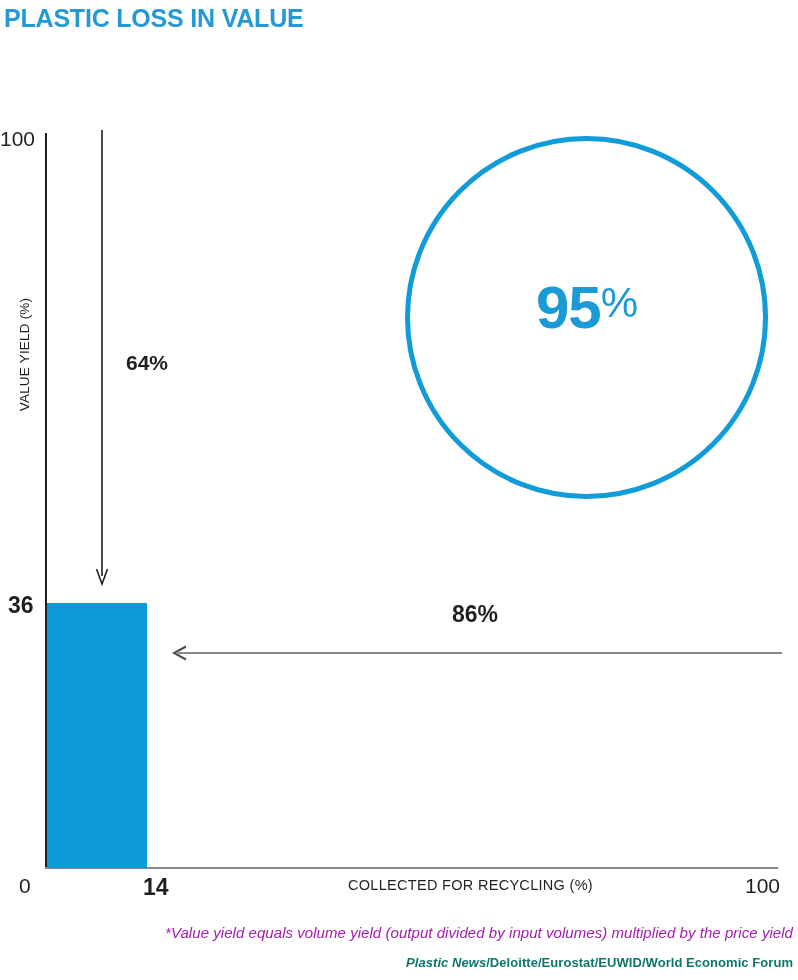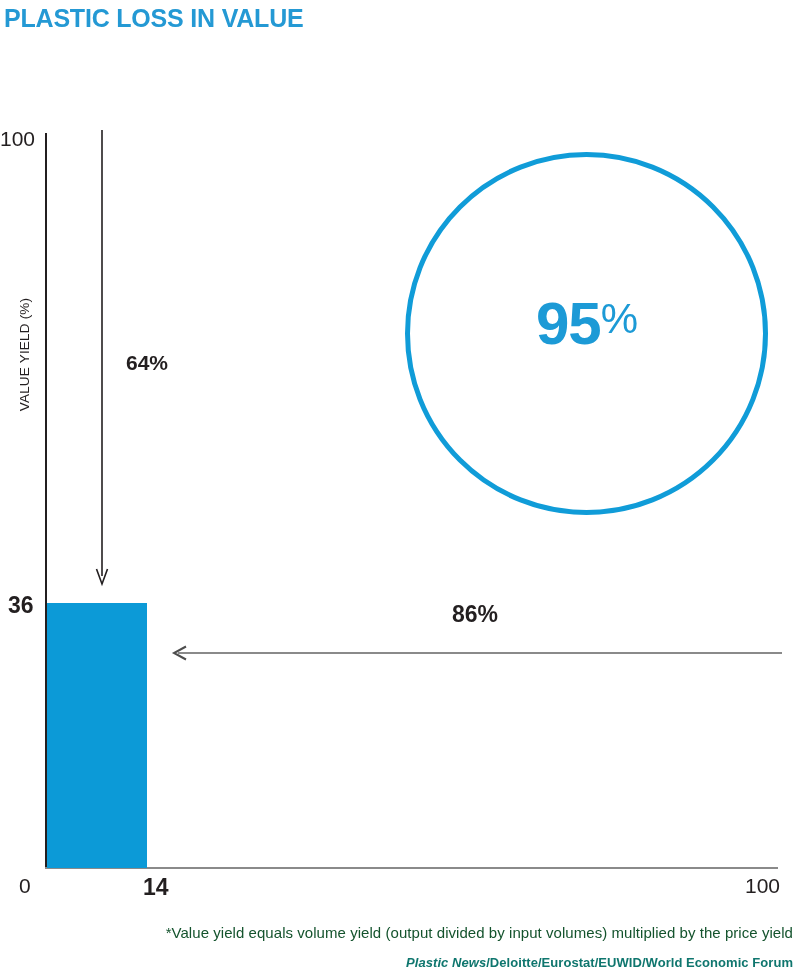--- a/index.html
+++ b/index.html
@@ -146,21 +146,21 @@
     position:absolute;
     left:452px; top:601px;
     font-size:23px;
     font-weight:bold;
     color:#231f20;
   }
 
   
   .callout {
     position:absolute;
-    left:405px; top:152px;
+    left:405px; top:136px;
     width:363px; height:363px;
     border:5px solid #109cd8;
     border-radius:50%;
     display:flex;
     flex-direction:column;
     align-items:center;
     justify-content:center;
     background:transparent;
   }
   .callout-big {
@@ -188,22 +188,23 @@
     letter-spacing:-0.1px;
   }
 
   
   .footnote {
     position:absolute;
     left:0px; top:924px;
     width:793px;
     text-align:right;
     font-size:15px;
-    color:#14532d;
+    color:#a21caf;
     letter-spacing:0.05px;
+    font-style:italic;
   }
   .source {
     position:absolute;
     left:0px; top:955px;
     width:793px;
     text-align:right;
     font-size:13px;
     color:#0f766e;
     letter-spacing:0.05px;
     font-weight:bold;
@@ -238,17 +239,18 @@
     <div class="callout-big"><span>95</span><span class="pct">%</span></div>
   </div>
 
   <div class="lbl-y-100">100</div>
   <div class="lbl-y-36">36</div>
   <div class="lbl-x-0">0</div>
   <div class="lbl-x-14">14</div>
   <div class="lbl-x-100">100</div>
 
   <div class="axis-title-y">VALUE YIELD (%)</div>
+  <div class="axis-title-x">COLLECTED FOR RECYCLING (%)</div>
 
   <div class="footnote">*Value yield equals volume yield (output divided by input volumes) multiplied by the price yield</div>
   <div class="source"><span class="em">Plastic News</span><span>/Deloitte/Eurostat/EUWID/World Economic Forum</span></div>
 
 </div>
 
 </body></html>

